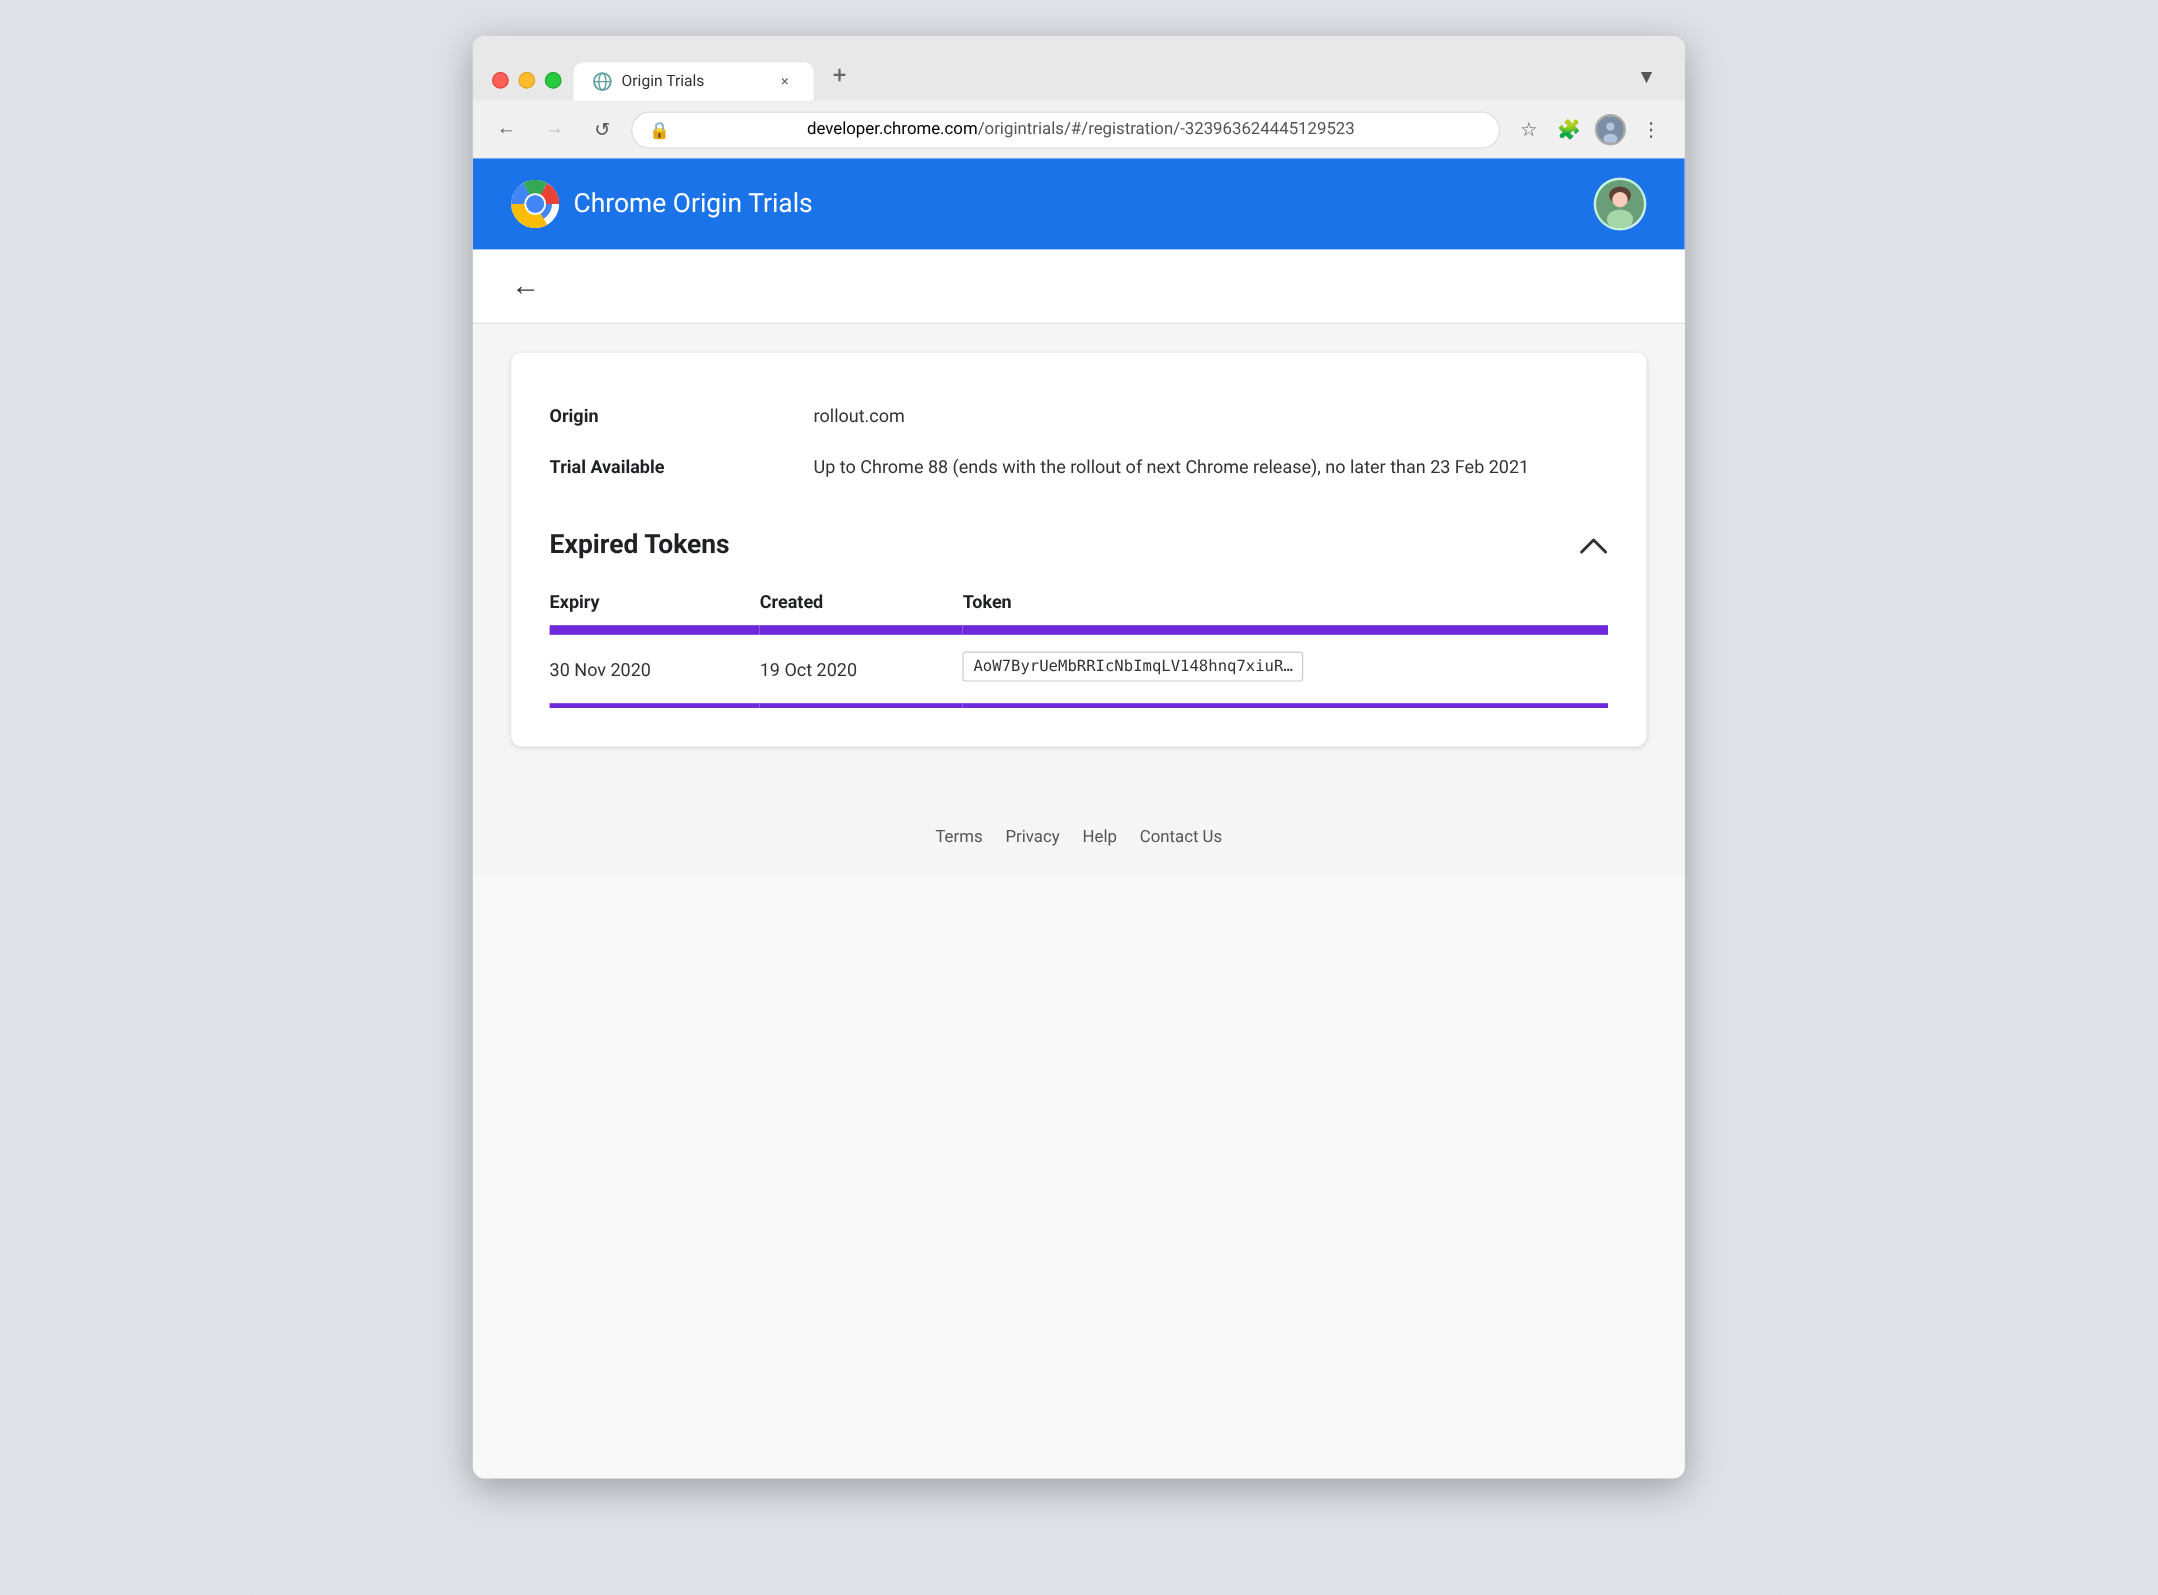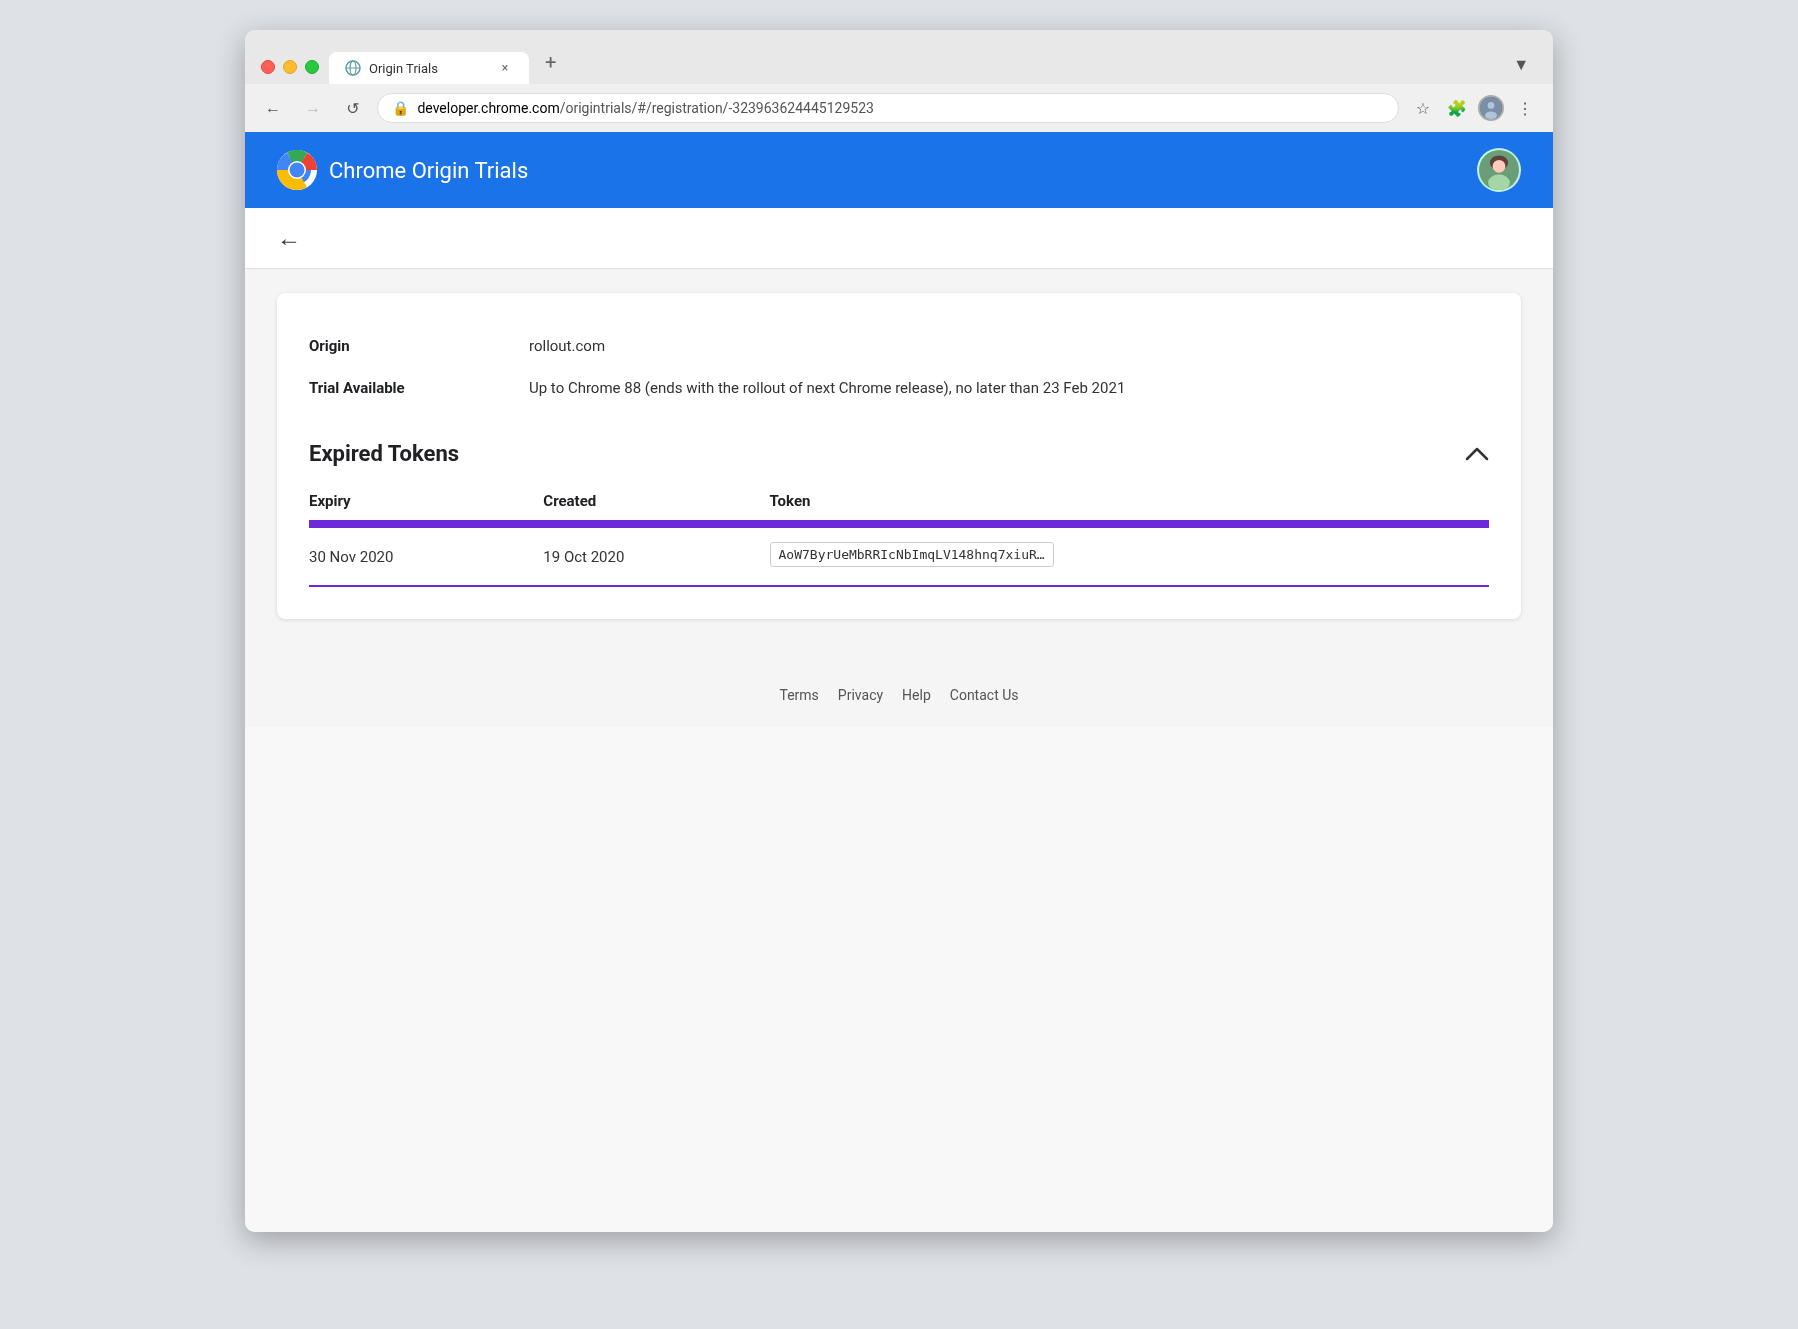--- a/index.html
+++ b/index.html
@@ -9,21 +9,21 @@
       width: 1798px;
       min-height: 1329px;
       display: flex;
       justify-content: center;
       align-items: flex-start;
       padding: 30px;
     }
 
     
     .browser-window {
-      width: 1308px;
+      width: 1010px;
       background: #f0f0f0;
       border-radius: 10px;
       box-shadow: 0 8px 30px rgba(0,0,0,0.3);
       overflow: hidden;
     }
 
     
     .title-bar {
       background: #e8e8e8;
       padding: 12px 16px 0;
@@ -150,20 +150,21 @@
       font-size: 14px;
     }
 
     .address-text {
       flex: 1;
       font-size: 14px;
       color: #333;
       white-space: nowrap;
       overflow: hidden;
       text-overflow: ellipsis;
+      text-align: center;
     }
 
     .nav-icons {
       display: flex;
       gap: 2px;
       align-items: center;
     }
 
     .nav-icon-btn {
       width: 32px;
@@ -337,21 +338,21 @@
 
     .tokens-table thead th {
       text-align: left;
       padding: 10px 12px 10px 0;
       font-weight: 700;
       font-size: 15px;
       color: #202124;
     }
 
     .tokens-table tbody tr {
-      border-bottom: 2px solid #6d28d9;
+      border-bottom: 4px solid #6d28d9;
     }
 
     .tokens-table tbody td {
       padding: 14px 12px 14px 0;
       font-size: 15px;
       color: #333;
     }
 
     .token-cell {
       font-family: monospace;

